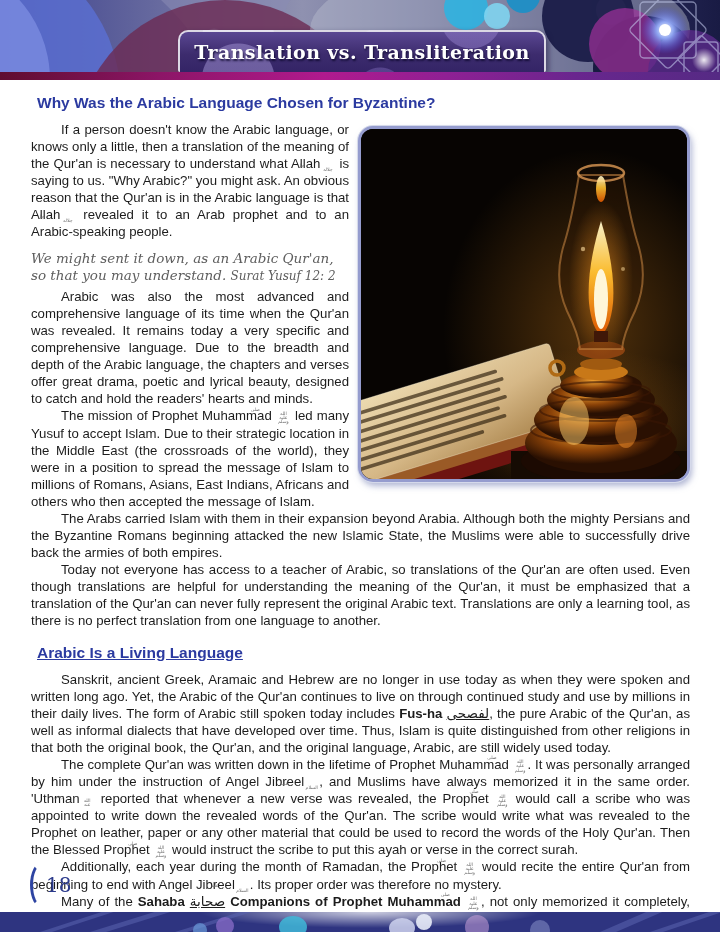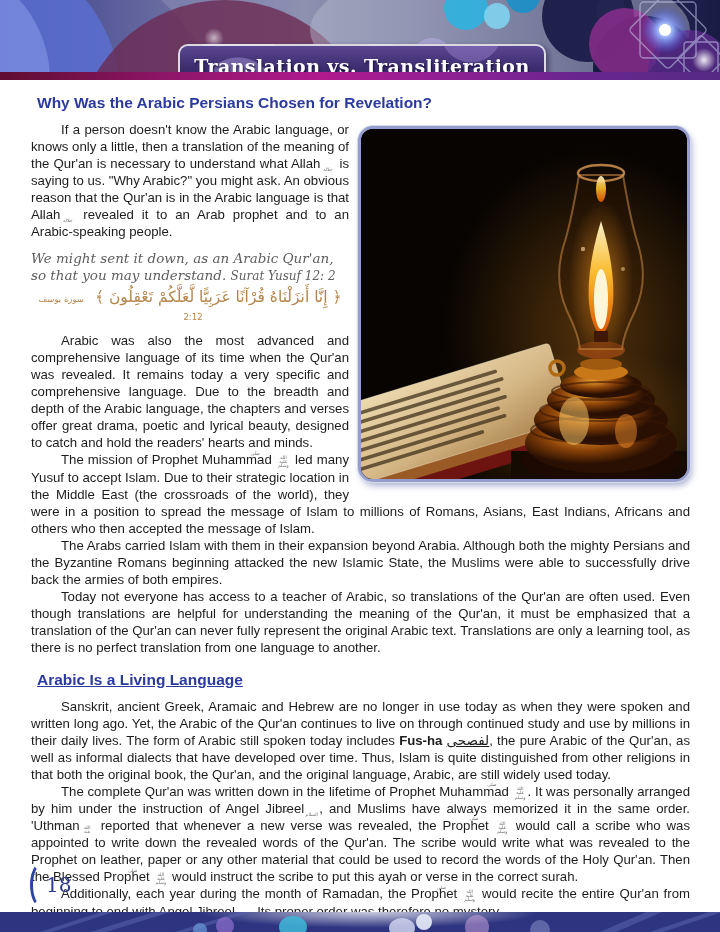--- a/index.html
+++ b/index.html
@@ -10,21 +10,21 @@
   .hdr{position:relative;width:720px;height:72px;overflow:hidden;}
   .hdr svg{display:block;}
   .banner{position:absolute;left:178px;top:30px;width:368px;height:42px;box-sizing:border-box;
     border:2px solid rgba(255,255,255,.82);border-bottom:none;border-radius:10px 10px 2px 2px;
     background:
       radial-gradient(circle at 16% 120%, rgba(155,140,205,.55) 0 36px, transparent 37px),
       radial-gradient(circle at 80% -35%, rgba(145,125,200,.5) 0 30px, transparent 31px),
       radial-gradient(circle at 55% 150%, rgba(125,105,185,.45) 0 24px, transparent 25px),
       linear-gradient(180deg,#5a4792,#3d2c6e 55%,#342466);
     box-shadow:3px 2px 5px rgba(25,15,60,.45);
-    display:flex;align-items:center;justify-content:center;margin-top:14px;}
+    display:flex;align-items:center;justify-content:center;}
   .banner-title{font-family:"DejaVu Serif",serif;font-weight:bold;font-size:19px;color:#ffffff;
     letter-spacing:.4px;text-shadow:1px 2px 2px rgba(10,5,40,.75);}
   .strip{width:720px;height:8px;
     background:linear-gradient(90deg,#5f0d30 0%,#8c1566 22%,#b01a8e 45%,#8f2094 62%,#69268e 80%,#552a84 100%);}
 
   
   main{position:relative;padding:10px 30px 0 31px;}
   h2.sec{color:#2b3aa0;font-size:15.5px;line-height:18px;margin:4px 0 9px 6px;font-weight:bold;}
   h2.sec2{margin-top:15px;text-decoration:underline;}
   p.body{font-size:13.2px;line-height:17px;color:#1c1c1c;text-align:justify;margin:0;text-indent:30px;}
@@ -120,21 +120,21 @@
       <circle cx="704" cy="60" r="12" fill="url(#spark)" opacity=".9"></circle>
       <circle cx="214" cy="38" r="10" fill="url(#spark)" opacity=".6"></circle>
     </svg>
     <div class="banner">
       <span class="banner-title">Translation vs. Transliteration</span>
     </div>
   </div>
   <div class="strip"></div>
 
   <main>
-    <h2 class="sec">Why Was the Arabic Persians Chosen for Revelation?</h2>
+    <h2 class="sec">Why Was the Arabic Language Chosen for Byzantine?</h2>
 
     <figure class="photo">
       <svg width="326" height="350" viewBox="0 0 326 350">
         <defs>
           <radialGradient id="glowO">
               <stop offset="0" stop-color="#ff9a20" stop-opacity=".55"></stop>
               <stop offset="1" stop-color="#ff9a20" stop-opacity="0"></stop>
             </radialGradient>
           <linearGradient id="flameG" x1="0" y1="0" x2="0" y2="1">
             <stop offset="0" stop-color="#fff8d0"></stop>
@@ -204,24 +204,20 @@
         <circle cx="262" cy="140" r="2" fill="#ffe0a0" opacity=".5"></circle>
       </svg>
     </figure>
 
     <p class="body"><span>If a person doesn't know the Arabic language, or knows only a little, then a translation of the meaning of the Qur'an is necessary to understand what Allah</span><span class="hon">جل جلاله</span><span> is saying to us. "Why Arabic?" you might ask. An obvious reason that the Qur'an is in the Arabic language is that Allah</span><span class="hon">جل جلاله</span><span> revealed it to an Arab prophet and to an Arabic-speaking people.</span></p>
 
     <div class="quote">
       <span>We might sent it down, as an Arabic Qur'an, so that you may understand.</span>
       <span class="cite">Surat Yusuf 12: 2</span>
     </div>
-    <div class="verse">
-      <span>﴿ إِنَّا أَنزَلْنَاهُ قُرْآنًا عَرَبِيًّا لَّعَلَّكُمْ تَعْقِلُونَ ﴾</span>
-      <span class="cite-ar">سورة يوسف 2:12</span>
-    </div>
 
     <p class="body"><span>Arabic was also the most advanced and comprehensive language of its time when the Qur'an was revealed. It remains today a very specific and comprehensive language. Due to the breadth and depth of the Arabic language, the chapters and verses offer great drama, poetic and lyrical beauty, designed to catch and hold the readers' hearts and minds.</span></p>
     <p class="body"><span>The mission of Prophet Muhammad </span><span class="hon">صلى الله عليه وسلم</span><span> led many Yusuf to accept Islam. Due to their strategic location in the Middle East (the crossroads of the world), they were in a position to spread the message of Islam to millions of Romans, Asians, East Indians, Africans and others who then accepted the message of Islam.</span></p>
     <p class="body"><span>The Arabs carried Islam with them in their expansion beyond Arabia. Although both the mighty Persians and the Byzantine Romans beginning attacked the new Islamic State, the Muslims were able to successfully drive back the armies of both empires.</span></p>
     <p class="body"><span>Today not everyone has access to a teacher of Arabic, so translations of the Qur'an are often used. Even though translations are helpful for understanding the meaning of the Qur'an, it must be emphasized that a translation of the Qur'an can never fully represent the original Arabic text. Translations are only a learning tool, as there is no perfect translation from one language to another.</span></p>
 
     <h2 class="sec sec2">Arabic Is a Living Language</h2>
     <p class="body"><span>Sanskrit, ancient Greek, Aramaic and Hebrew are no longer in use today as when they were spoken and written long ago. Yet, the Arabic of the Qur'an continues to live on through continued study and use by millions in their daily lives. The form of Arabic still spoken today includes </span><span class="b">Fus-ha</span><span> </span><span class="arb">لفصحى</span><span>, the pure Arabic of the Qur'an, as well as informal dialects that have developed over time. Thus, Islam is quite distinguished from other religions in that both the original book, the Qur'an, and the original language, Arabic, are still widely used today.</span></p>
     <p class="body"><span>The complete Qur'an was written down in the lifetime of Prophet Muhammad </span><span class="hon">صلى الله عليه وسلم</span><span>. It was personally arranged by him under the instruction of Angel Jibreel</span><span class="hon">عليه السلام</span><span>, and Muslims have always memorized it in the same order. 'Uthman</span><span class="hon">رضي الله عنه</span><span> reported that whenever a new verse was revealed, the Prophet </span><span class="hon">صلى الله عليه وسلم</span><span> would call a scribe who was appointed to write down the revealed words of the Qur'an. The scribe would write what was revealed to the Prophet on leather, paper or any other material that could be used to record the words of the Holy Qur'an. Then the Blessed Prophet </span><span class="hon">صلى الله عليه وسلم</span><span> would instruct the scribe to put this ayah or verse in the correct surah.</span></p>
     <p class="body"><span>Additionally, each year during the month of Ramadan, the Prophet </span><span class="hon">صلى الله عليه وسلم</span><span> would recite the entire Qur'an from beginning to end with Angel Jibreel</span><span class="hon">عليه السلام</span><span>. Its proper order was therefore no mystery.</span></p>

